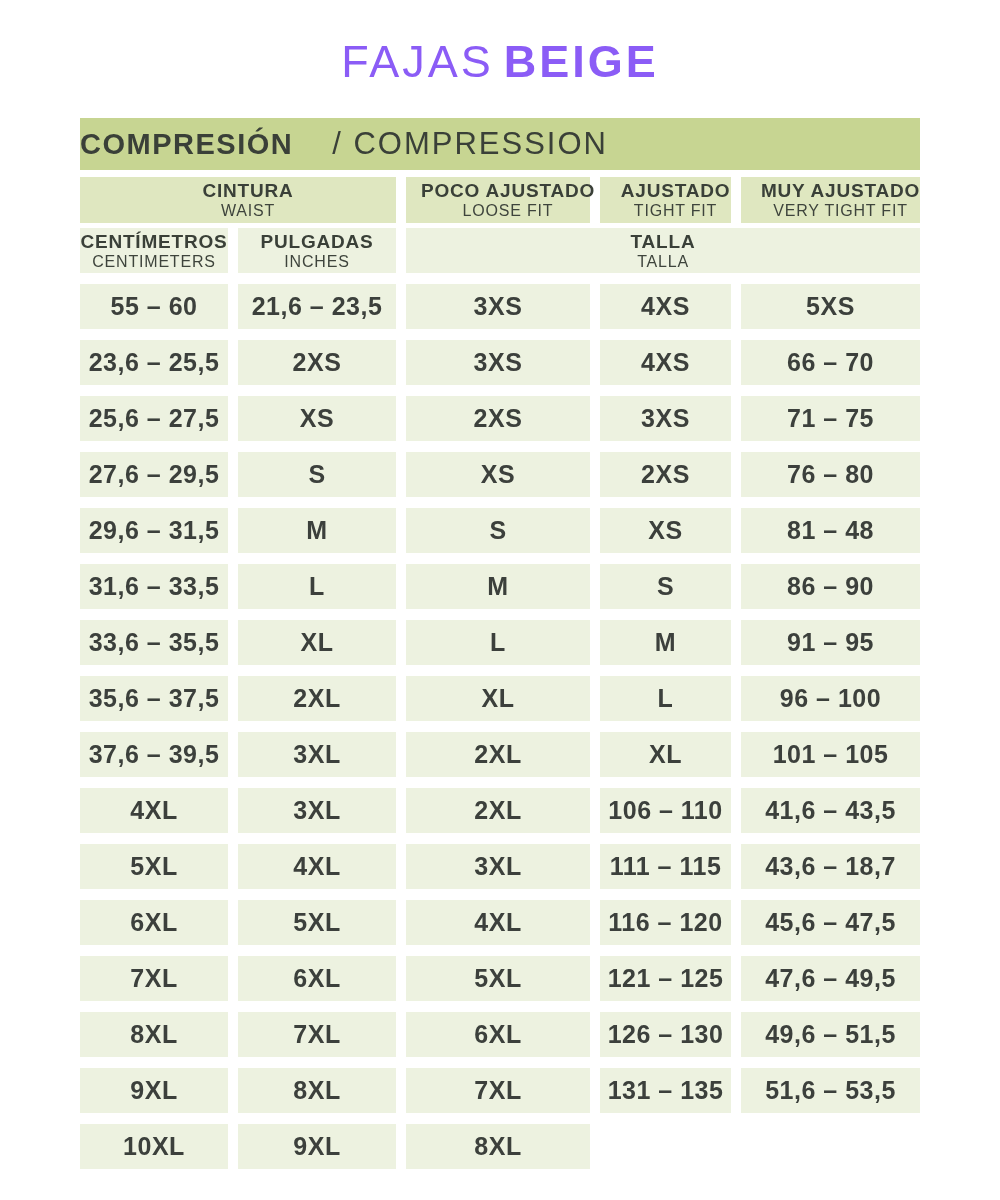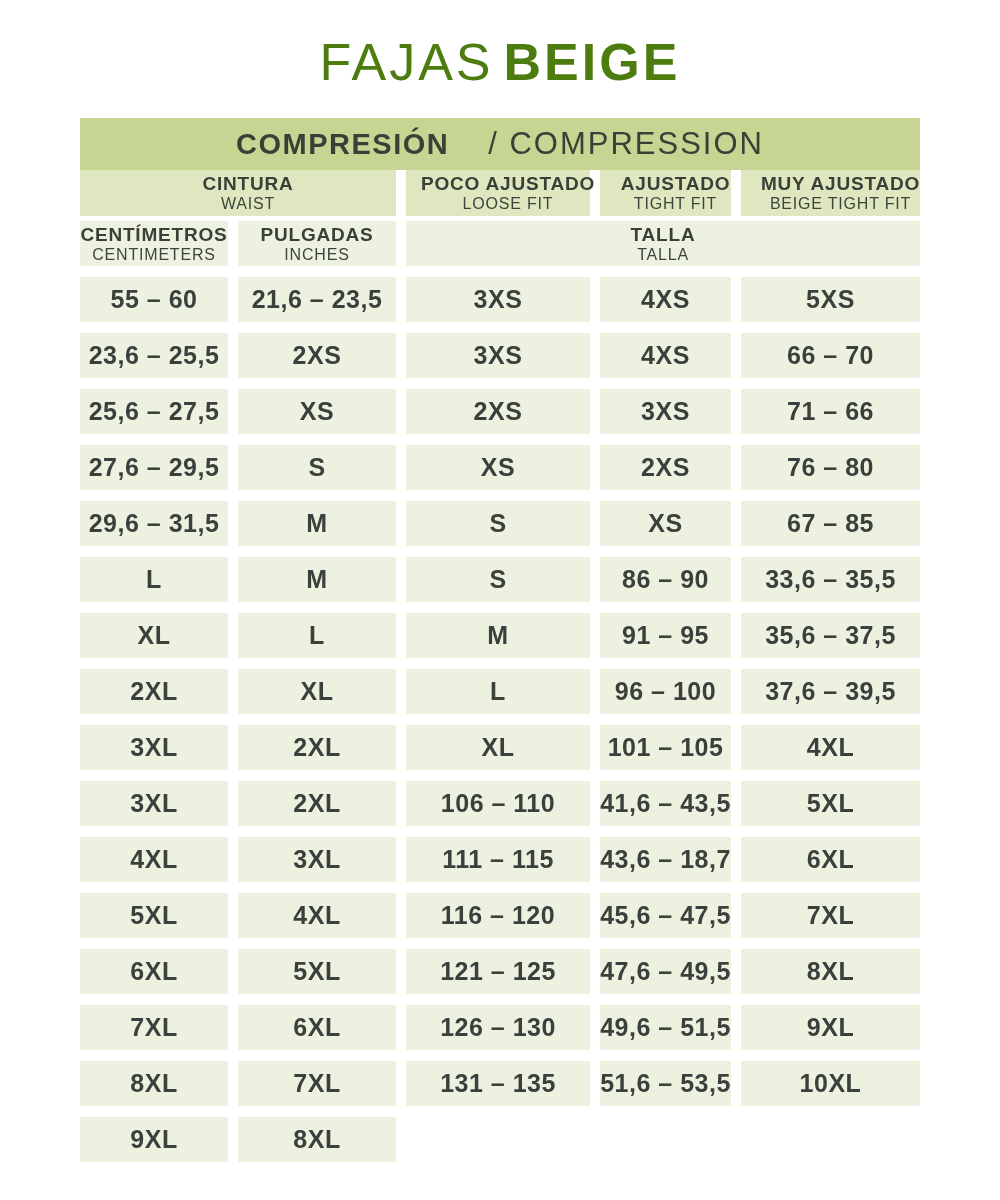--- a/index.html
+++ b/index.html
@@ -12,38 +12,38 @@
     overflow: hidden;
   }
   .title-block {
     height: 118px;
     display: flex;
     align-items: center;
     justify-content: center;
     padding-top: 6px;
   }
   .title {
-    font-size: 52px;
-    color: #4d7c0f;
+    font-size: 45px;
+    color: #8b5cf6;
     letter-spacing: 3px;
     white-space: nowrap;
   }
   .title .light { font-weight: 400; }
   .title .bold  { font-weight: 800; margin-left: 10px; }
 
   .sheet {
     width: 840px;
     margin: 0 auto;
   }
   .banner {
     height: 52px;
     background: #c7d592;
     display: flex;
     align-items: center;
-    justify-content: center;
+    margin-bottom: 7px;
     gap: 29px;
   }
   .banner .es {
     font-weight: 700;
     font-size: 29px;
     letter-spacing: 1.5px;
     color: #3a4038;
   }
   .banner .en {
     font-weight: 400;
@@ -129,21 +129,21 @@
     <div class="cell hcell">
       <span class="lbl-es">POCO AJUSTADO</span>
       <span class="lbl-en">LOOSE FIT</span>
     </div>
     <div class="cell hcell">
       <span class="lbl-es">AJUSTADO</span>
       <span class="lbl-en">TIGHT FIT</span>
     </div>
     <div class="cell hcell">
       <span class="lbl-es">MUY AJUSTADO</span>
-      <span class="lbl-en">BEIGE TIGHT FIT</span>
+      <span class="lbl-en">VERY TIGHT FIT</span>
     </div>
 
     <div class="cell scell">
       <span class="lbl-es">CENTÍMETROS</span>
       <span class="lbl-en">CENTIMETERS</span>
     </div>
     <div class="cell scell">
       <span class="lbl-es">PULGADAS</span>
       <span class="lbl-en">INCHES</span>
     </div>
@@ -164,33 +164,34 @@
     <div class="cell dcell">2XS</div>
     <div class="cell dcell">3XS</div>
     <div class="cell dcell">4XS</div>
 
     <div class="cell dcell">66 – 70</div>
     <div class="cell dcell">25,6 – 27,5</div>
     <div class="cell dcell">XS</div>
     <div class="cell dcell">2XS</div>
     <div class="cell dcell">3XS</div>
 
-    <div class="cell dcell">71 – 66</div>
+    <div class="cell dcell">71 – 75</div>
     <div class="cell dcell">27,6 – 29,5</div>
     <div class="cell dcell">S</div>
     <div class="cell dcell">XS</div>
     <div class="cell dcell">2XS</div>
 
     <div class="cell dcell">76 – 80</div>
     <div class="cell dcell">29,6 – 31,5</div>
     <div class="cell dcell">M</div>
     <div class="cell dcell">S</div>
     <div class="cell dcell">XS</div>
 
-    <div class="cell dcell">67 – 85</div>
+    <div class="cell dcell">81 – 48</div>
+    <div class="cell dcell">31,6 – 33,5</div>
     <div class="cell dcell">L</div>
     <div class="cell dcell">M</div>
     <div class="cell dcell">S</div>
 
     <div class="cell dcell">86 – 90</div>
     <div class="cell dcell">33,6 – 35,5</div>
     <div class="cell dcell">XL</div>
     <div class="cell dcell">L</div>
     <div class="cell dcell">M</div>
 

